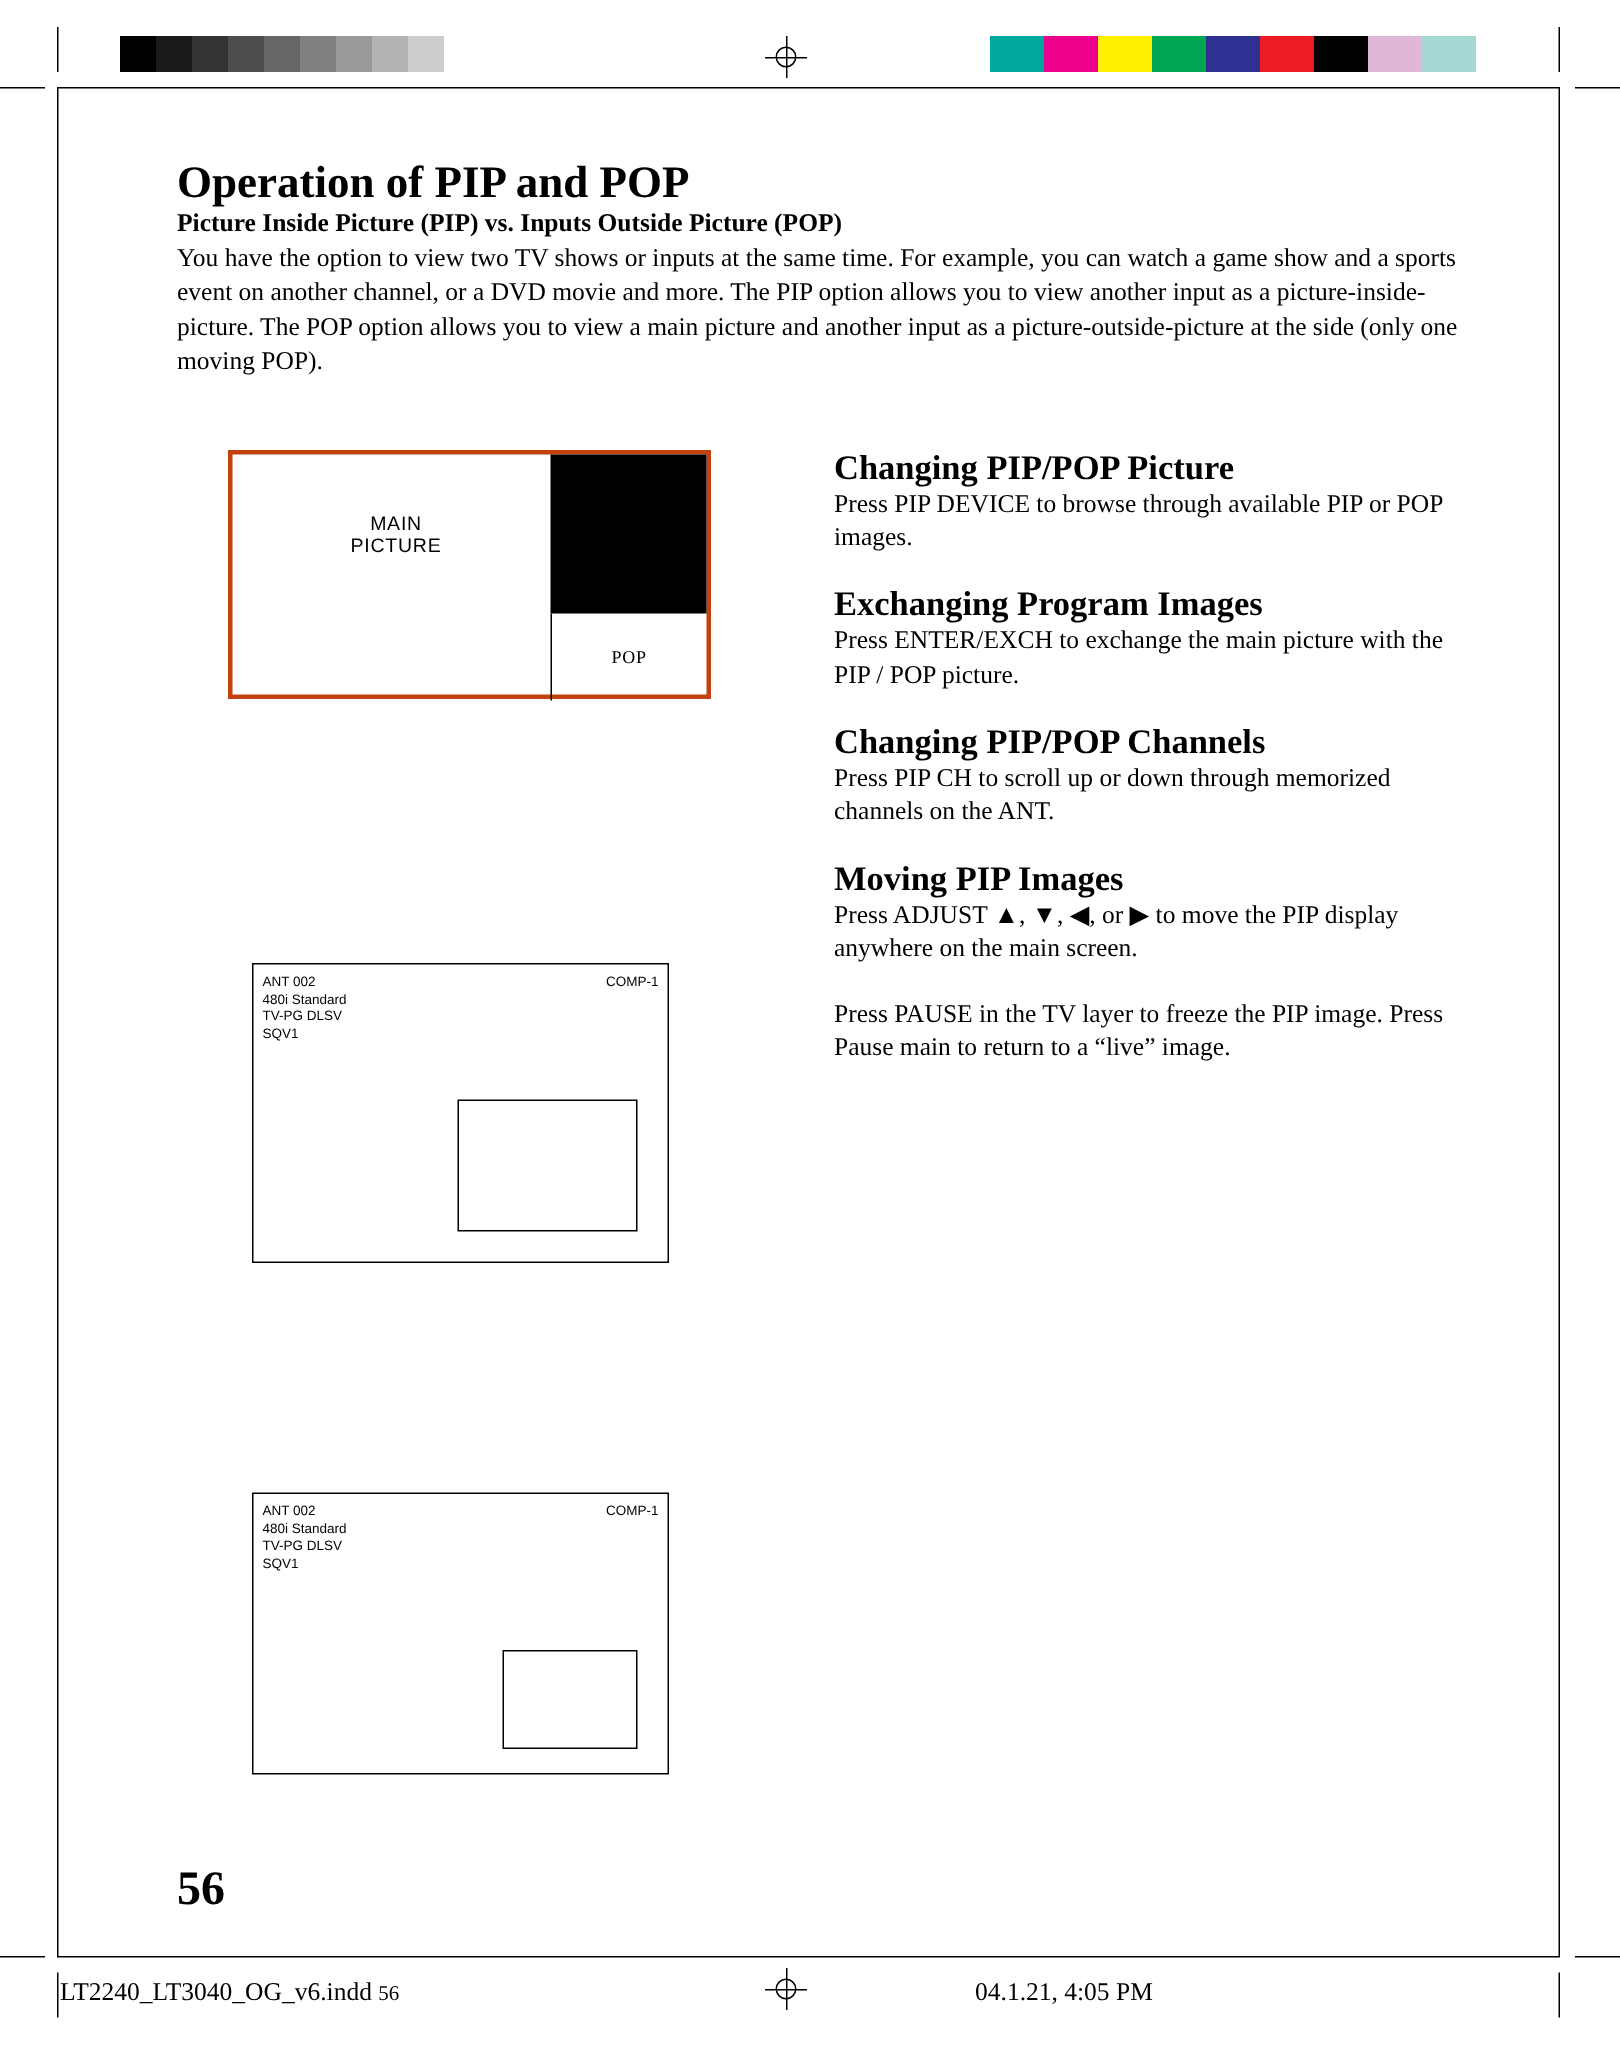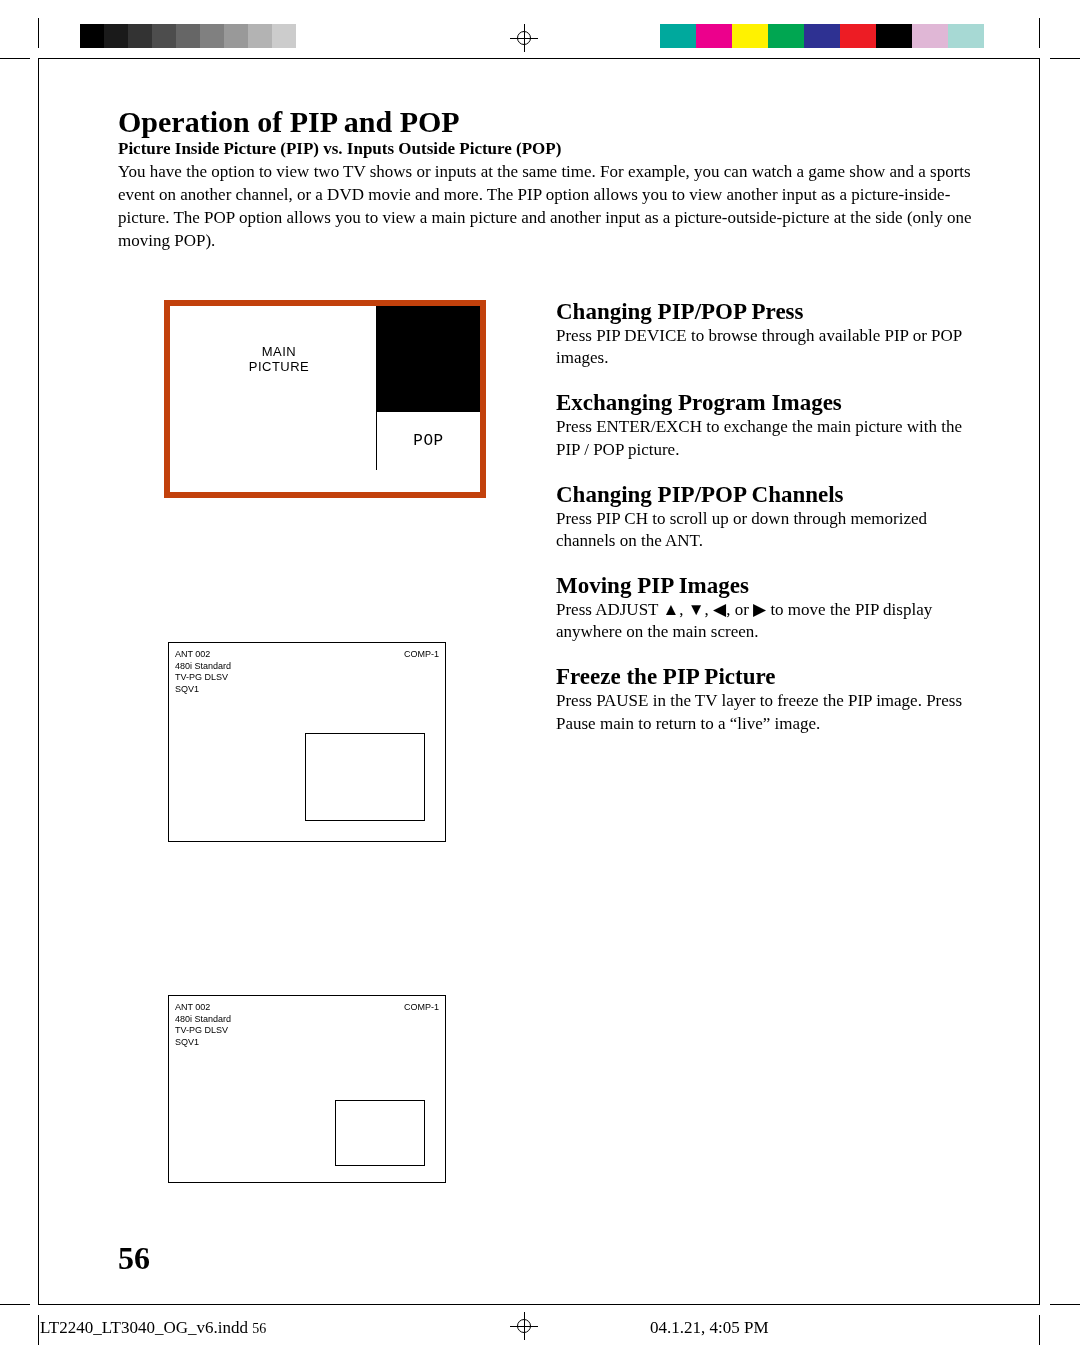--- a/index.html
+++ b/index.html
@@ -21,24 +21,24 @@
 .colorsw{position:absolute;display:flex}
 .colorsw span{display:block;width:36px;height:24px}
 
 .crop-frame{position:absolute;border:1px solid #000;box-sizing:border-box}
 
 
 .col{position:absolute;left:118px;top:105px;width:870px}
 h1{font-family:"Adobe Caslon Pro","Caslon",Georgia,serif;font-weight:bold;font-size:30px;margin:0 0 1px 0;line-height:1.1}
 .subh{font-family:Georgia,serif;font-weight:bold;font-size:17px;margin:0 0 2px 0}
 .intro{font-size:17px;line-height:1.35;margin:0}
-.popbox{position:absolute;left:164px;top:300px;width:322px;height:198px;border:6px solid #c2410c;box-sizing:border-box}
+.popbox{position:absolute;left:152px;top:300px;width:322px;height:166px;border:3px solid #c2410c;box-sizing:border-box}
 .popbox .main{position:absolute;left:0;top:0;width:218px;height:106px;display:flex;align-items:center;justify-content:center;text-align:center;font-family:Arial,Helvetica,sans-serif;font-size:13px;letter-spacing:.5px}
 .popbox .pip{position:absolute;right:0;top:0;width:104px;height:106px;background:#000}
-.popbox .poplabel{position:absolute;right:0;top:106px;width:104px;height:58px;display:flex;align-items:center;justify-content:center;font-family:Liberation Mono, monospace;font-size:16px;letter-spacing:.5px;border-left:1px solid #000;box-sizing:border-box}
+.popbox .poplabel{position:absolute;right:0;top:106px;width:104px;height:58px;display:flex;align-items:center;justify-content:center;font-family:Liberation Serif, serif;font-size:12px;letter-spacing:.5px;border-left:1px solid #000;box-sizing:border-box}
 
 .monbox{position:absolute;left:168px;width:278px;height:200px;border:1px solid #000;box-sizing:border-box;font-family:Arial,sans-serif;font-size:9px}
 .monbox .tl{position:absolute;left:6px;top:6px;line-height:1.3}
 .monbox .tr{position:absolute;right:6px;top:6px}
 .monbox .pip{position:absolute;border:1px solid #000;box-sizing:border-box;width:120px;height:88px}
 
 #mon1{top:642px}
 #mon1 .pip{right:20px;bottom:20px}
 #mon2{top:995px;height:188px}
 #mon2 .pip{right:20px;bottom:16px;width:90px;height:66px}
@@ -119,37 +119,36 @@
   </div>
 
   <div class="monbox" id="mon2">
     <div class="tl" id="mon2tl">ANT 002<br>480i Standard<br>TV-PG DLSV<br>SQV1</div>
     <div class="tr">COMP-1</div>
     <div class="pip"></div>
   </div>
 
   <div class="sections" id="sections">
       <div class="sec">
-        <h2>Changing PIP/POP Press</h2>
+        <h2>Changing PIP/POP Picture</h2>
         <p>Press PIP DEVICE to browse through available PIP or POP images.</p>
       </div>
       <div class="sec">
         <h2>Exchanging Program Images</h2>
         <p>Press ENTER/EXCH to exchange the main picture with the PIP / POP picture.</p>
       </div>
       <div class="sec">
         <h2>Changing PIP/POP Channels</h2>
         <p>Press PIP CH to scroll up or down through memorized channels on the ANT.</p>
       </div>
       <div class="sec">
         <h2>Moving PIP Images</h2>
         <p>Press ADJUST ▲, ▼, ◀, or ▶ to move the PIP display anywhere on the main screen.</p>
       </div>
       <div class="sec">
-        <h2>Freeze the PIP Picture</h2>
         <p>Press PAUSE in the TV layer to freeze the PIP image.  Press Pause main to return to a “live” image.</p>
       </div>
     </div>
 
   <div class="pagenum">56</div>
 
   <div class="footer">
     <span class="fn"><span>LT2240_LT3040_OG_v6.indd</span>&nbsp;<span style="font-size:14px">56</span></span>
     <span class="fd">04.1.21, 4:05 PM</span>
   </div>

